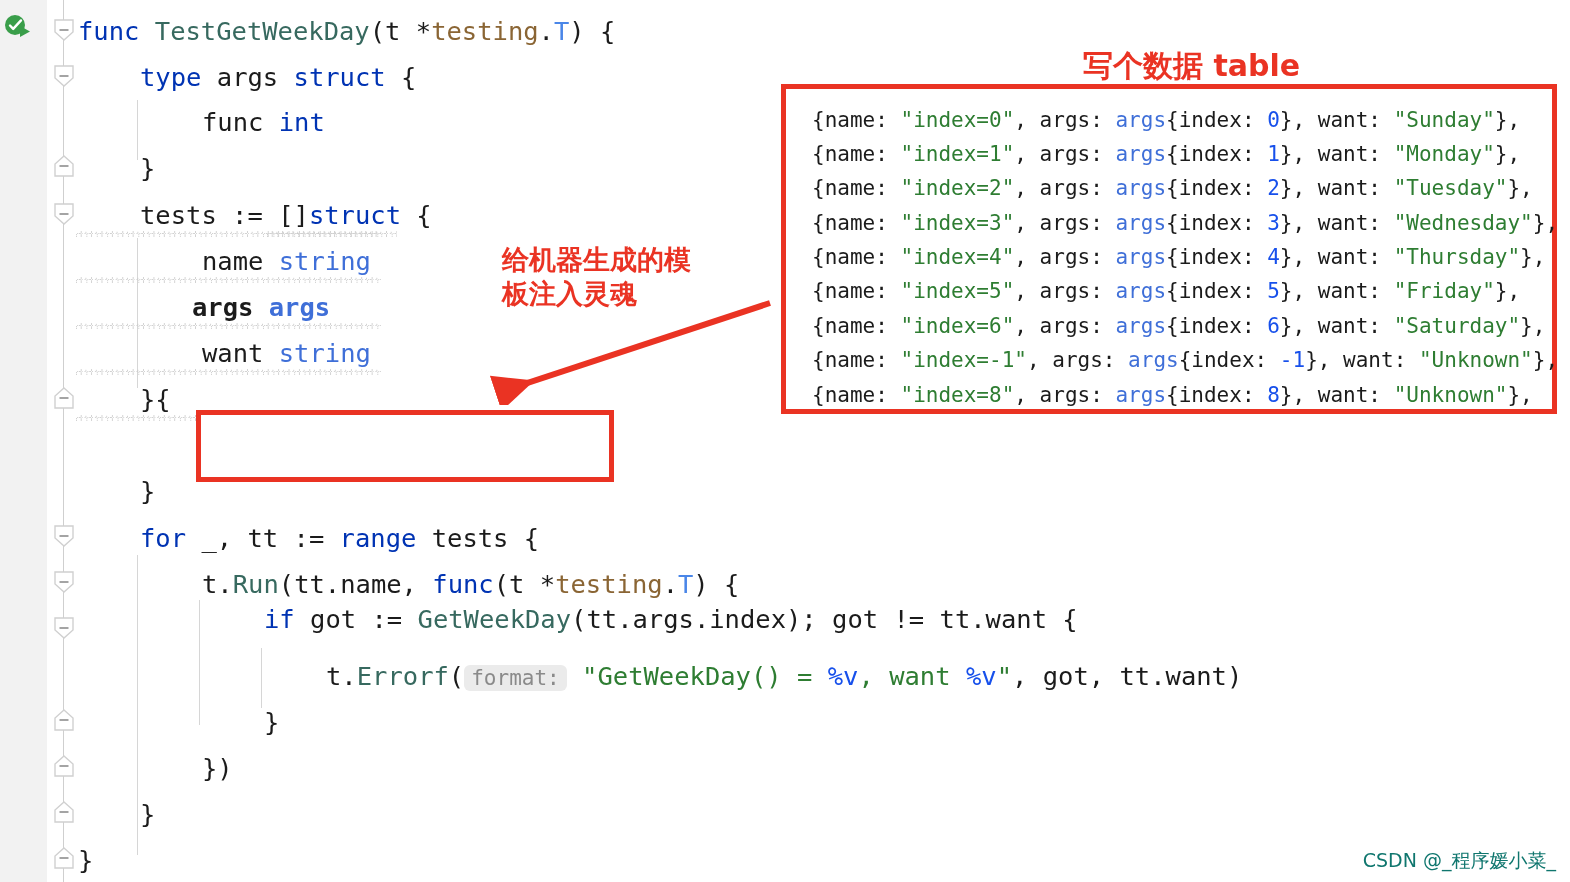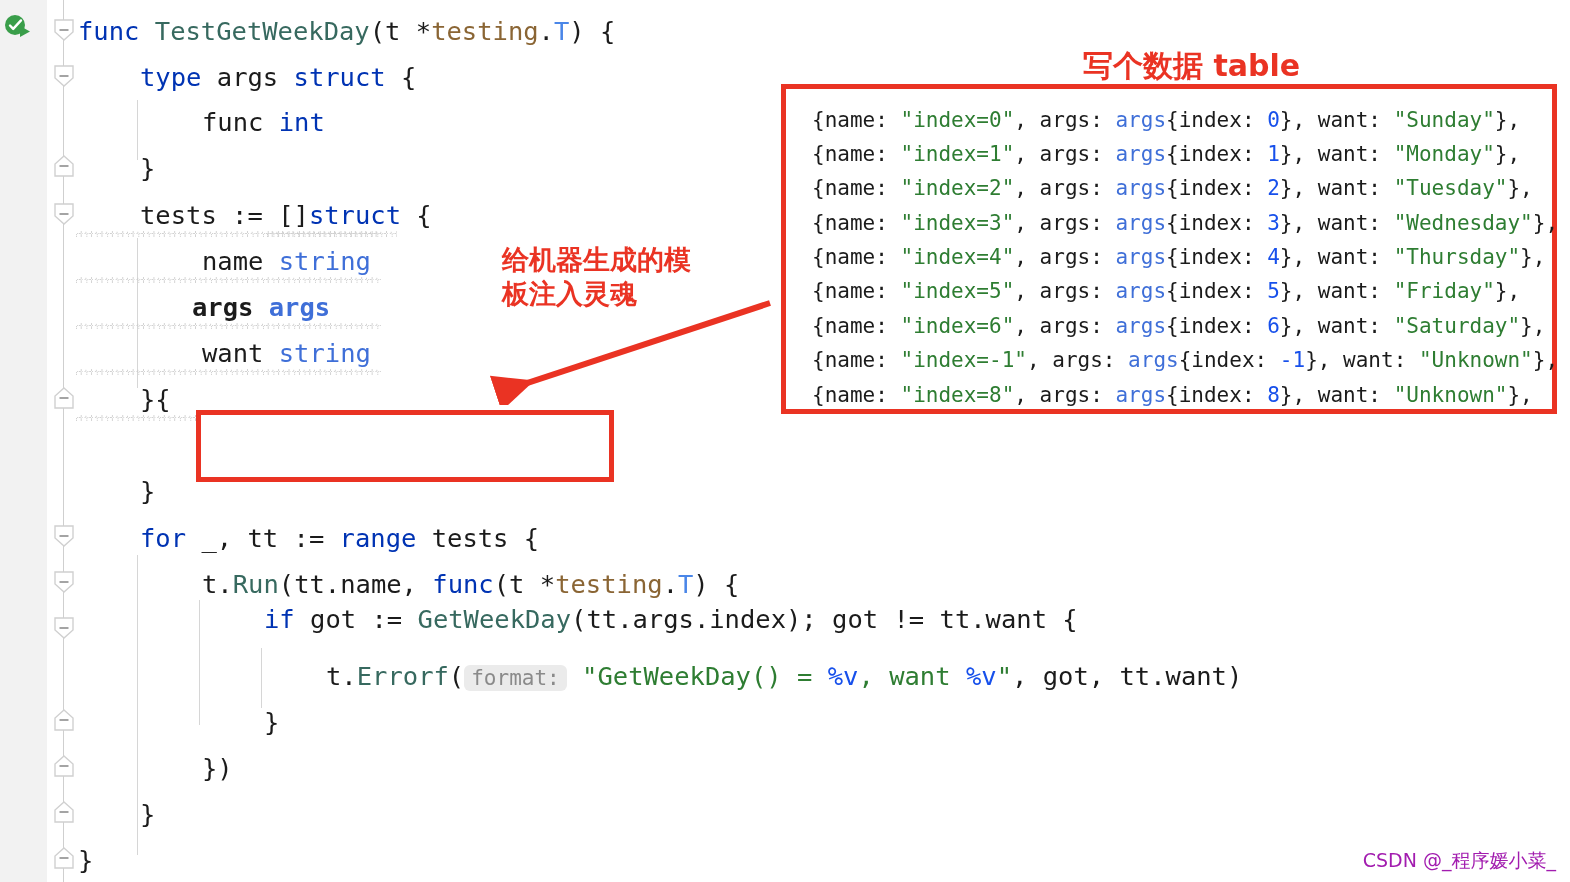--- a/index.html
+++ b/index.html
@@ -84,21 +84,21 @@
     position:absolute;left:812px;
     font-family:"DejaVu Sans Mono","Liberation Mono",monospace;
     font-size:21px;line-height:21px;white-space:pre;color:#1b1b1b;
   }
 
   
   .arrow-svg{position:absolute;left:480px;top:295px;width:300px;height:110px;}
 
   
   .watermark{
-    position:absolute;right:14px;bottom:8px;color:#a21caf;
+    position:absolute;right:14px;bottom:8px;color:#0f766e;
     font-family:"DejaVu Sans","Liberation Sans",sans-serif;font-size:19px;
     white-space:pre;
   }
 </style>
 </head>
 <body>
 
 <div id="root">
 
   <div class="gutter"></div>

